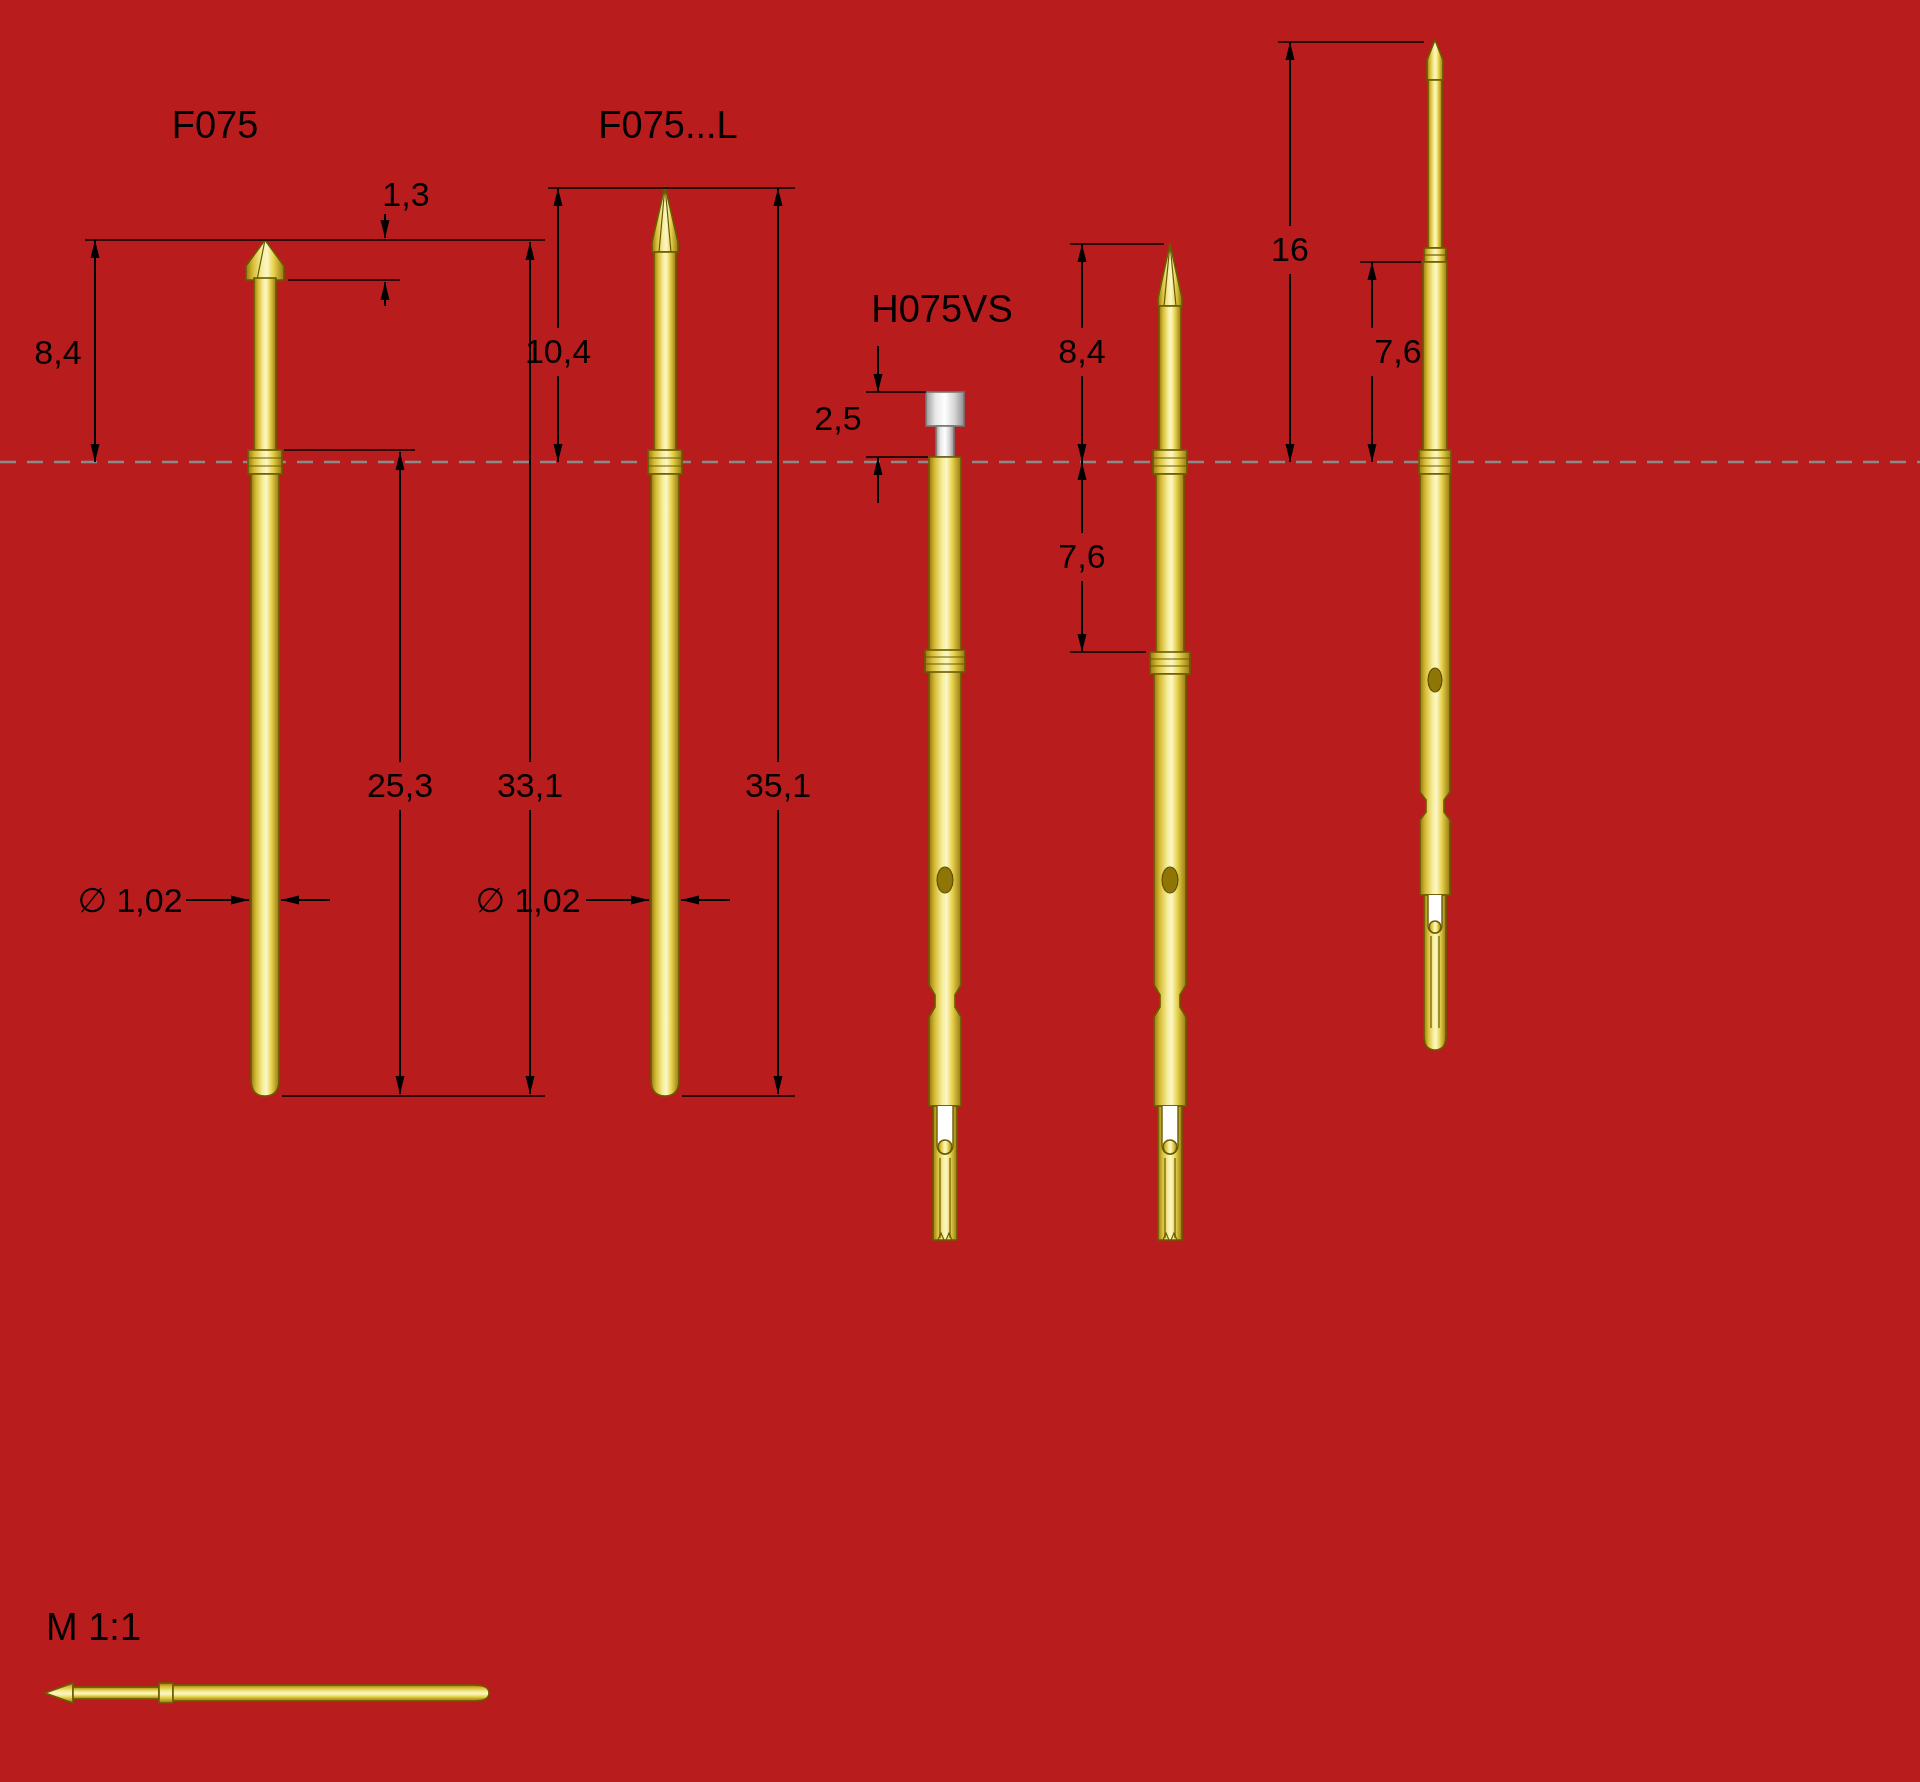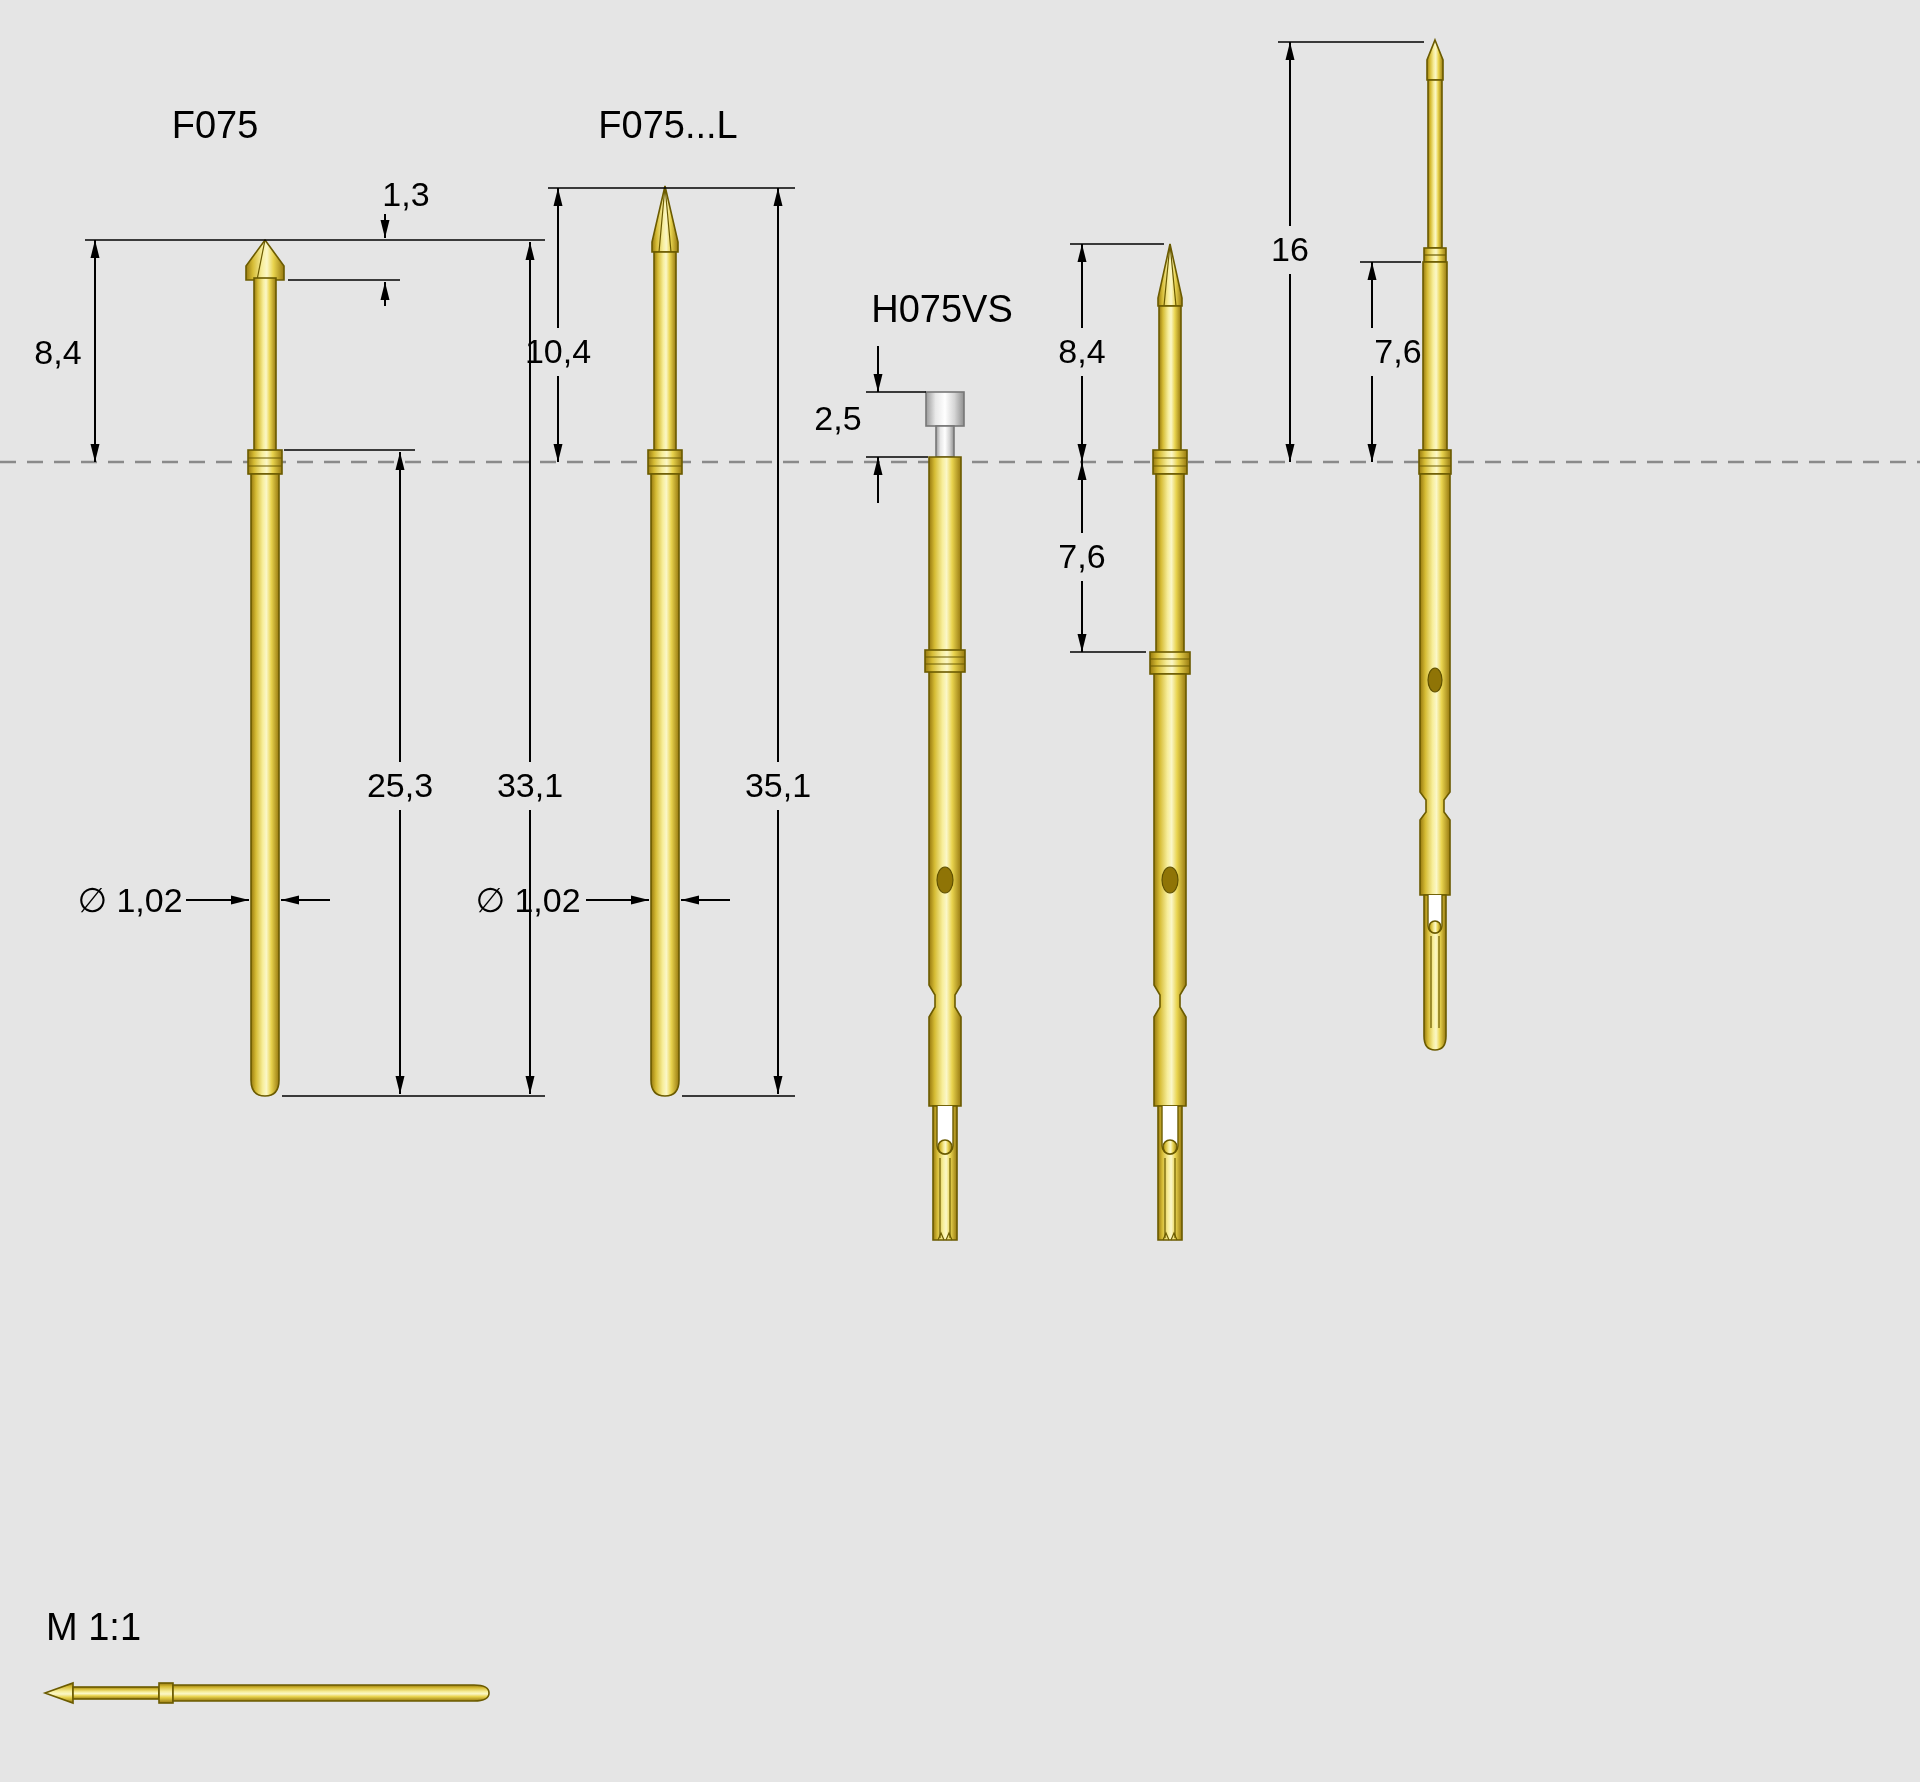--- a/index.html
+++ b/index.html
@@ -1,16 +1,16 @@
 <!DOCTYPE html>
 <html><head>
 <meta charset="utf-8">
 <style>
   html,body{margin:0;padding:0;background:#fff;}
-  .page{position:relative;width:1920px;height:1782px;background:#e5e5e5;overflow:hidden;}
+  .page{position:relative;width:1920px;height:1782px;background:#b91c1c;overflow:hidden;}
   svg{display:block;}
   text{font-family:"Liberation Sans","DejaVu Sans",sans-serif;fill:#000;}
   .dimtext{font-size:34px;}
   .labeltext{font-size:38px;}
   .dim{stroke:#000;stroke-width:2;fill:none;}
   .ext{stroke:#000;stroke-width:1.6;fill:none;}
   .gold{fill:url(#gold);stroke:#6b5b00;stroke-width:1.6;}
   .goldv{fill:url(#goldV);stroke:#6b5b00;stroke-width:1.6;}
   .detail{stroke:#6b5b00;stroke-width:1.2;fill:none;}
   .steel{fill:url(#steel);stroke:#777;stroke-width:1.6;}

